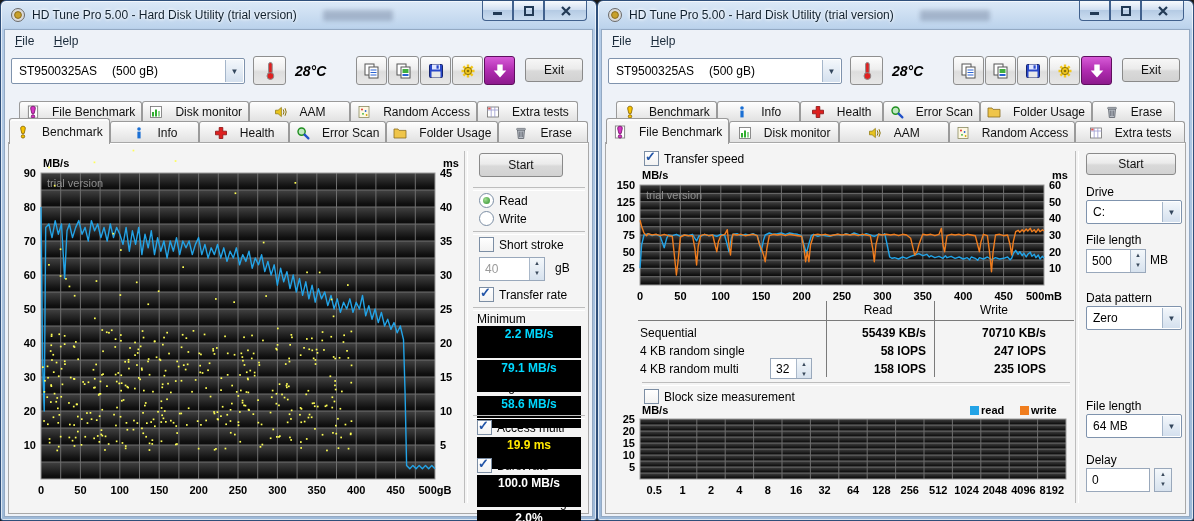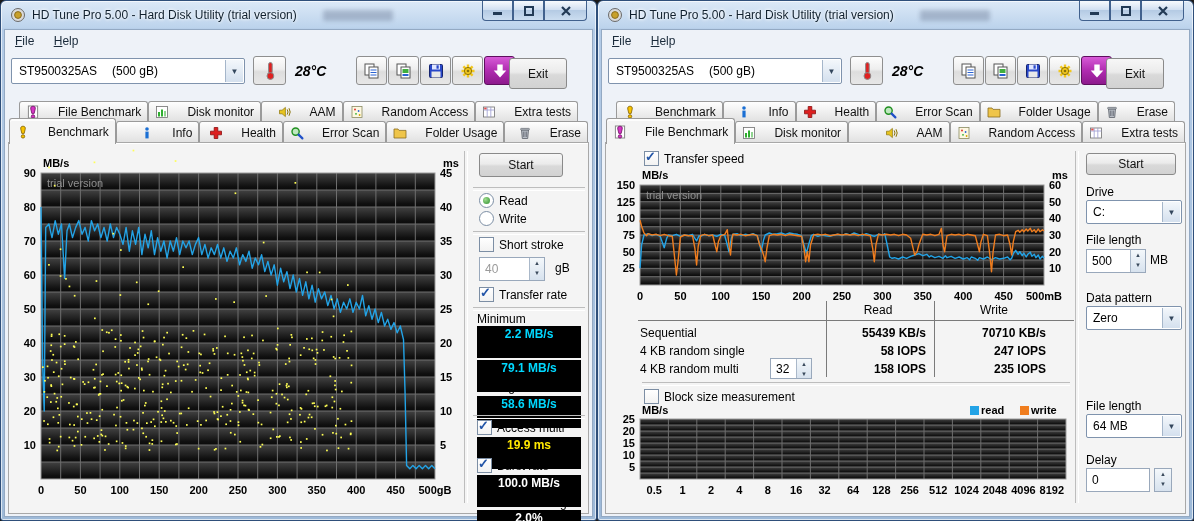--- a/index.html
+++ b/index.html
@@ -37,26 +37,26 @@
   .drive-combo .c-model{margin-left:7px;}
   .drive-combo .c-size{position:absolute;left:100px;}
   .tool-btn{position:absolute;top:55px;width:31px;height:29px;border:1px solid #8f8f8f;border-radius:3px;
             background:linear-gradient(#fdfdfd,#eee 45%,#ddd 55%,#e7e7e7);
             display:flex;align-items:center;justify-content:center;padding:0;}
   .tool-btn.update{background:linear-gradient(#d75ad7,#b02cb0 50%,#8d1a8d);border-color:#5e0f5e;}
   .temp{position:absolute;left:294px;top:62px;font-weight:bold;font-size:14px;font-style:italic;}
   .btn{background:linear-gradient(#f7f7f7,#ebebeb 45%,#d9d9d9 55%,#d2d2d2);
        border:1px solid #8a8a8a;border-radius:3px;font-size:12px;color:#111;
        display:flex;align-items:center;justify-content:center;position:absolute;}
-  .exit-btn{left:508px;top:57px;width:58px;height:31px;}
+  .exit-btn{left:524px;top:57px;width:58px;height:24px;}
   
   .tabrow{position:absolute;left:8px;right:8px;display:flex;}
   .tabrow.back{top:100px;height:21px;padding:0 10px;}
   .tabrow.front{top:120px;height:22px;}
-  .tab{flex:1;display:flex;align-items:center;justify-content:flex-end;gap:18px;
+  .tab{flex:1;display:flex;align-items:center;justify-content:center;gap:12px;
        border:1px solid #9a9a9a;border-bottom:none;border-radius:3px 3px 0 0;
        background:linear-gradient(#fefefe,#ececec 60%,#e0e0e0);font-size:12px;white-space:nowrap;
        padding:0 6px;color:#111;}
   .tab.active{background:#f4f4f4;position:relative;z-index:3;margin-top:-3px;height:25px;
               box-shadow:inset 0 2px 0 #fdfdfd;}
   .tab .ticon{width:14px;height:14px;display:inline-flex;}
   .page{position:absolute;left:7px;right:7px;top:141px;bottom:6px;background:#f4f4f4;
         border:1px solid #a8a8a8;box-shadow:inset 0 1px 0 #fff;z-index:1;}
   .chart{position:absolute;z-index:2;}
   

